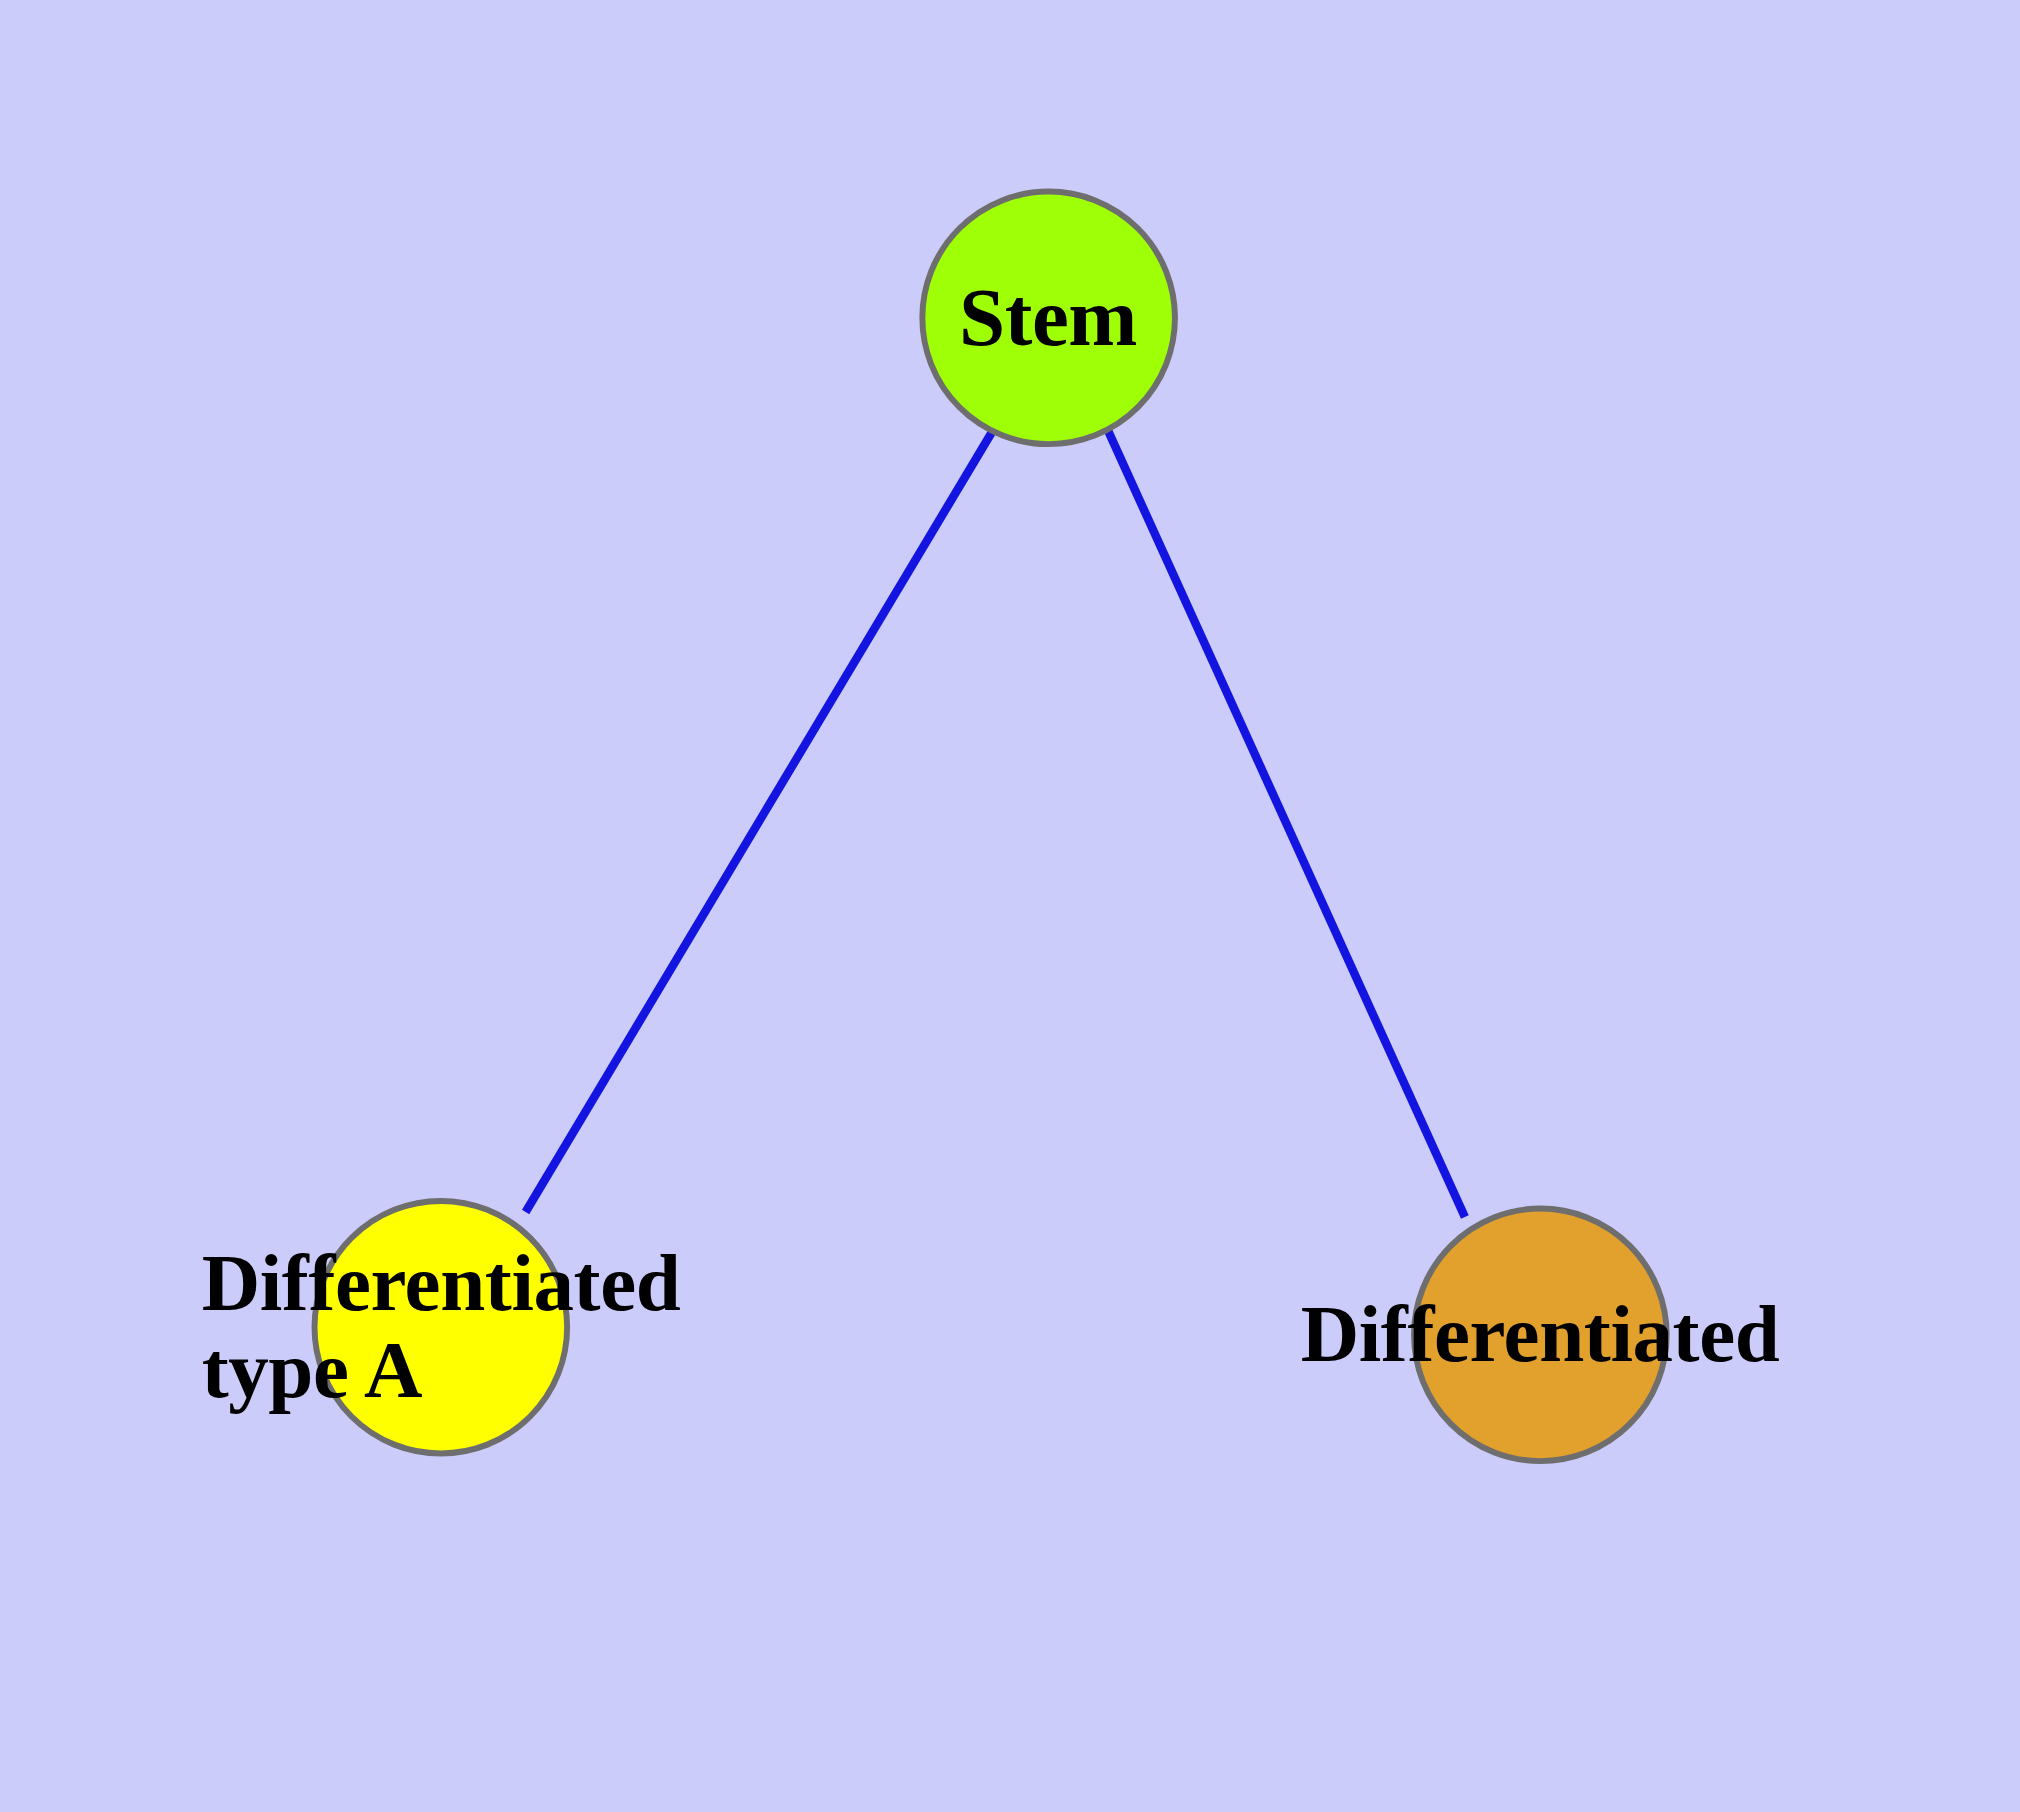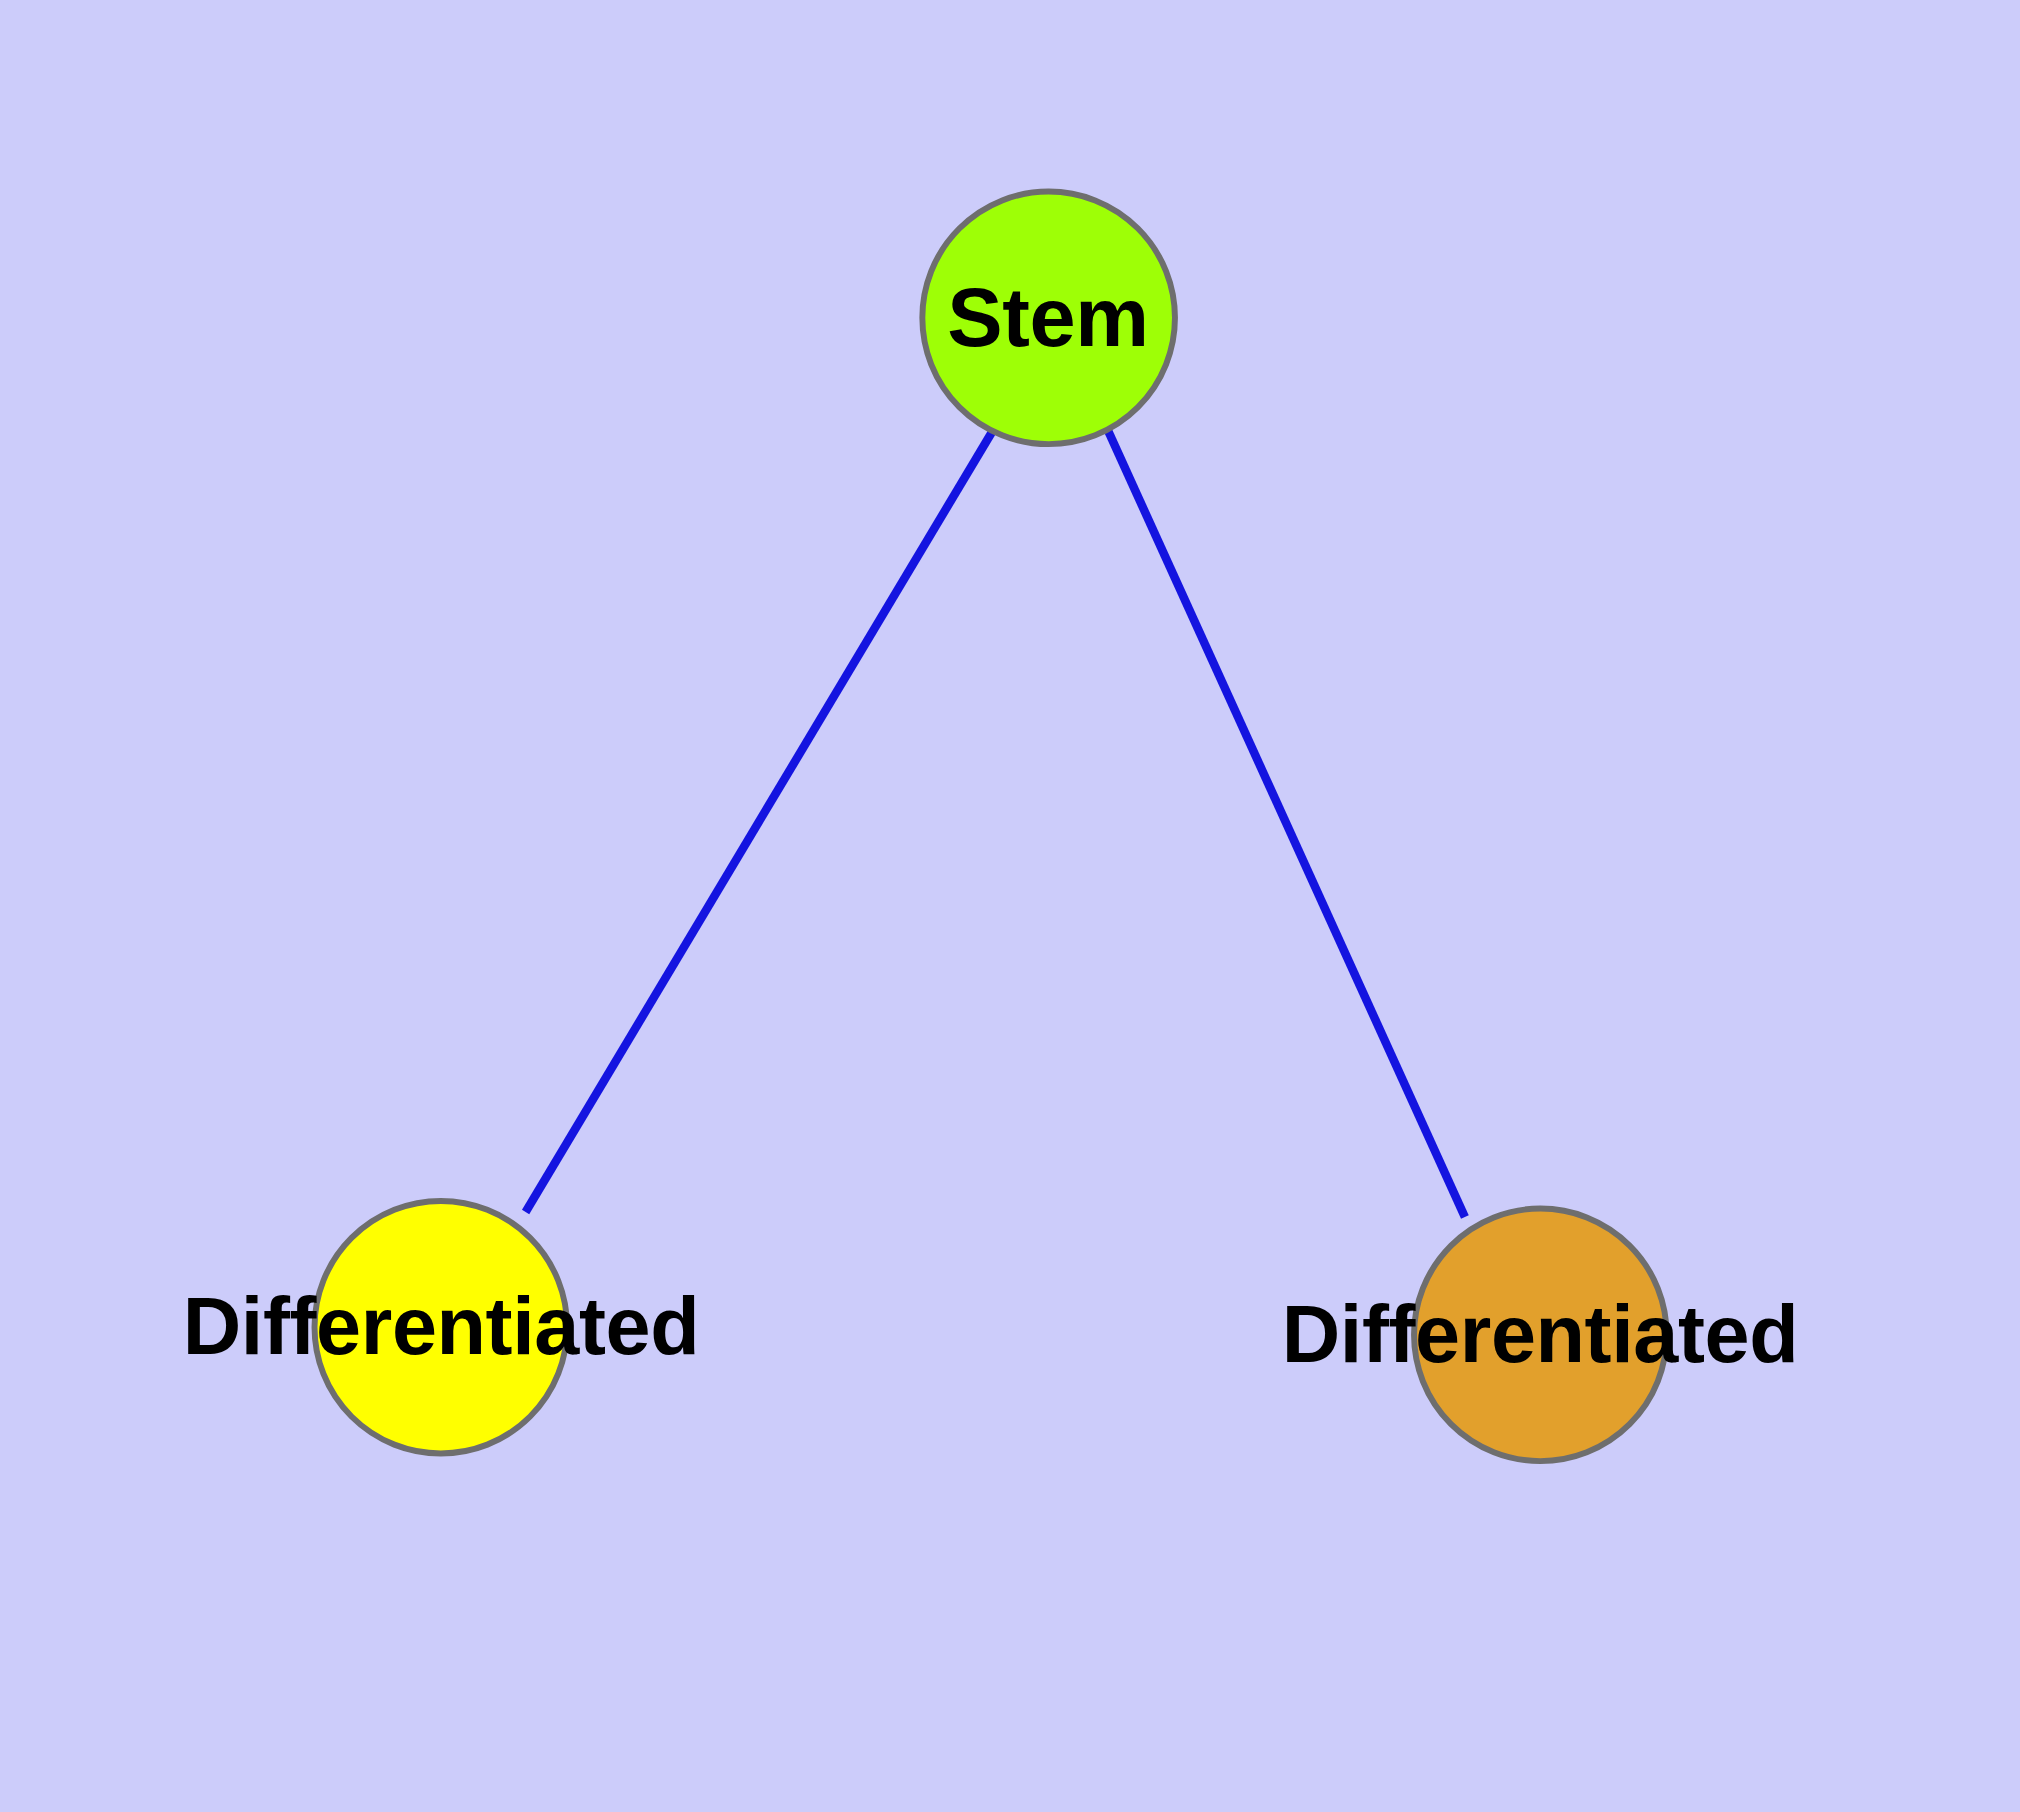--- a/index.html
+++ b/index.html
@@ -20,21 +20,21 @@
     position: absolute;
     left: 0;
     top: 0;
     width: 2021px;
     height: 1812px;
     display: block;
   }
   .node-label {
     position: absolute;
     color: #000000;
-    font-family: Liberation Sans, sans-serif;
+    font-family: Liberation Serif, serif;
     font-weight: bold;
     font-size: 81px;
     line-height: 1.08;
     text-align: left;
     white-space: pre;
     letter-spacing: -0.4px;
     pointer-events: none;
     transform: translate(-50%, -50%);
   }
   .node-label.single {
@@ -53,18 +53,18 @@
       </g>
     <g id="node-layer">
         <circle cx="1237" cy="375" r="149" fill="#9eff06" stroke="#6e6e6e" stroke-width="7"></circle>
         <circle cx="520" cy="1566" r="149" fill="#ffff00" stroke="#6e6e6e" stroke-width="7"></circle>
         <circle cx="1817" cy="1575" r="149" fill="#e2a02c" stroke="#6e6e6e" stroke-width="7"></circle>
       </g>
   </svg>
 
   <div id="label-layer">
       <div class="node-label single" style="left: 1048px; top: 318px; color: rgb(0, 0, 0);"><div>Stem</div></div>
-      <div class="node-label" style="left: 441px; top: 1327px; color: rgb(0, 0, 0);"><div>Differentiated</div></div>
+      <div class="node-label" style="left: 441px; top: 1327px; color: rgb(0, 0, 0);"><div>Differentiated</div><div>type A</div></div>
       <div class="node-label" style="left: 1540px; top: 1335px; color: rgb(0, 0, 0);"><div>Differentiated</div></div>
     </div>
 
 </div>
 
 
 </body></html>

